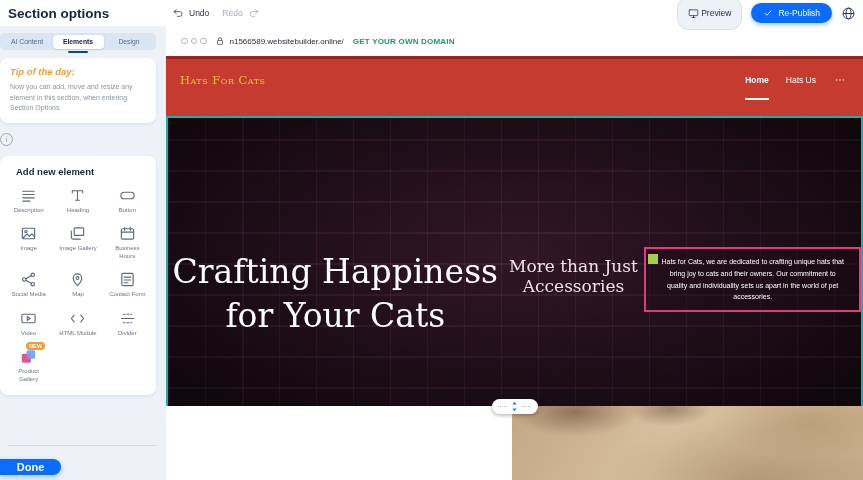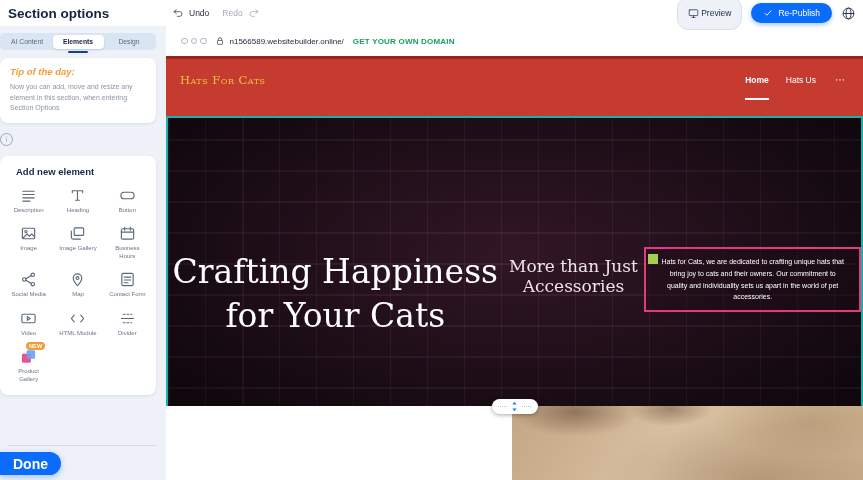--- a/index.html
+++ b/index.html
@@ -47,22 +47,22 @@
   .elements-card{padding:10px 4px 12px;}
   .card-title{font-size:9.5px;font-weight:700;color:#182743;margin:0 0 10px 12px;}
   .el-grid{display:grid;grid-template-columns:repeat(3,1fr);row-gap:11px;}
   .el-item{display:flex;flex-direction:column;align-items:center;gap:3px;position:relative;cursor:pointer;}
   .el-item .oicon svg{width:17px;height:17px;}
   .el-item .colorful{stroke:none;}
   .el-label{font-size:6px;color:#6b7688;text-align:center;line-height:1.25;max-width:38px;}
   .badge{position:absolute;top:-6px;right:8px;background:#f29b38;color:#fff;font-size:5.5px;font-weight:700;
     padding:1px 3px;border-radius:5px;letter-spacing:.2px;}
   .sidebar-rule{position:absolute;bottom:34px;left:8px;right:10px;border:none;border-top:1px solid #d4dbe5;margin:0;}
-  .btn-done{position:absolute;bottom:5px;left:0;width:61px;height:23px;background:#0b6bfb;color:#fff;border:none;
-    border-radius:0 13px 13px 0;font-size:14px;font-weight:700;box-shadow:0 2px 6px rgba(11,107,251,.35);cursor:pointer;}
+  .btn-done{position:absolute;bottom:5px;left:0;width:61px;height:16px;background:#0b6bfb;color:#fff;border:none;
+    border-radius:0 13px 13px 0;font-size:11px;font-weight:700;box-shadow:0 2px 6px rgba(11,107,251,.35);cursor:pointer;}
 
   
   .canvas{position:absolute;left:166px;top:26px;right:0;bottom:0;background:#fff;}
   .browser-bar{height:30px;display:flex;align-items:center;padding-left:3px;gap:5px;margin-left:12px;}
   .dots{display:flex;gap:3px;margin-right:3px;}
   .dot{width:4.5px;height:4.5px;border-radius:50%;border:1px solid #aeb7c4;background:#fff;}
   .lock svg{width:10px;height:10px;fill:none;stroke:#2a3544;stroke-width:1.3;}
   .url{font-size:8px;color:#222c3c;}
   .cta{font-size:8px;color:#17a15e;font-weight:700;letter-spacing:.2px;margin-left:4px;cursor:pointer;text-decoration:none;}
 

